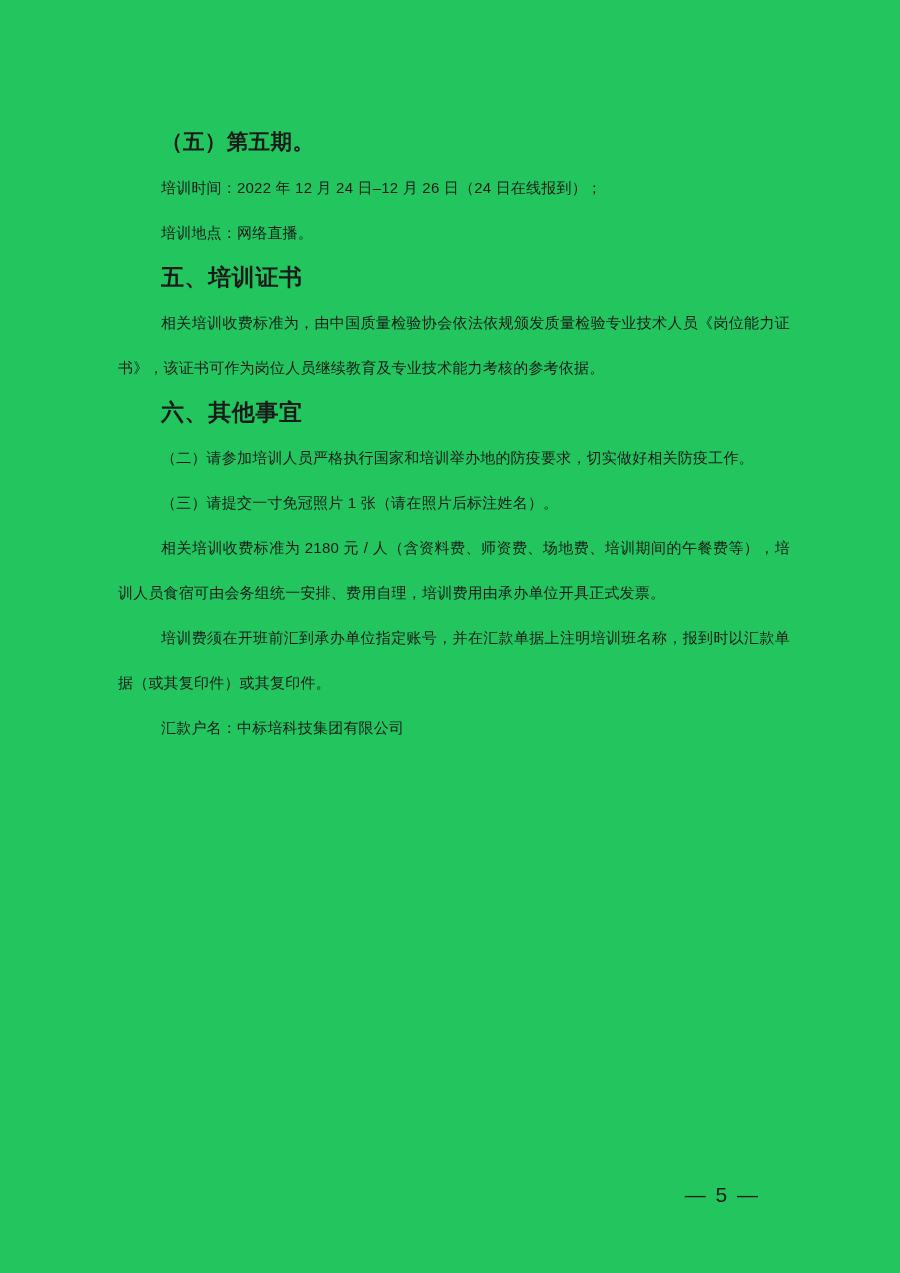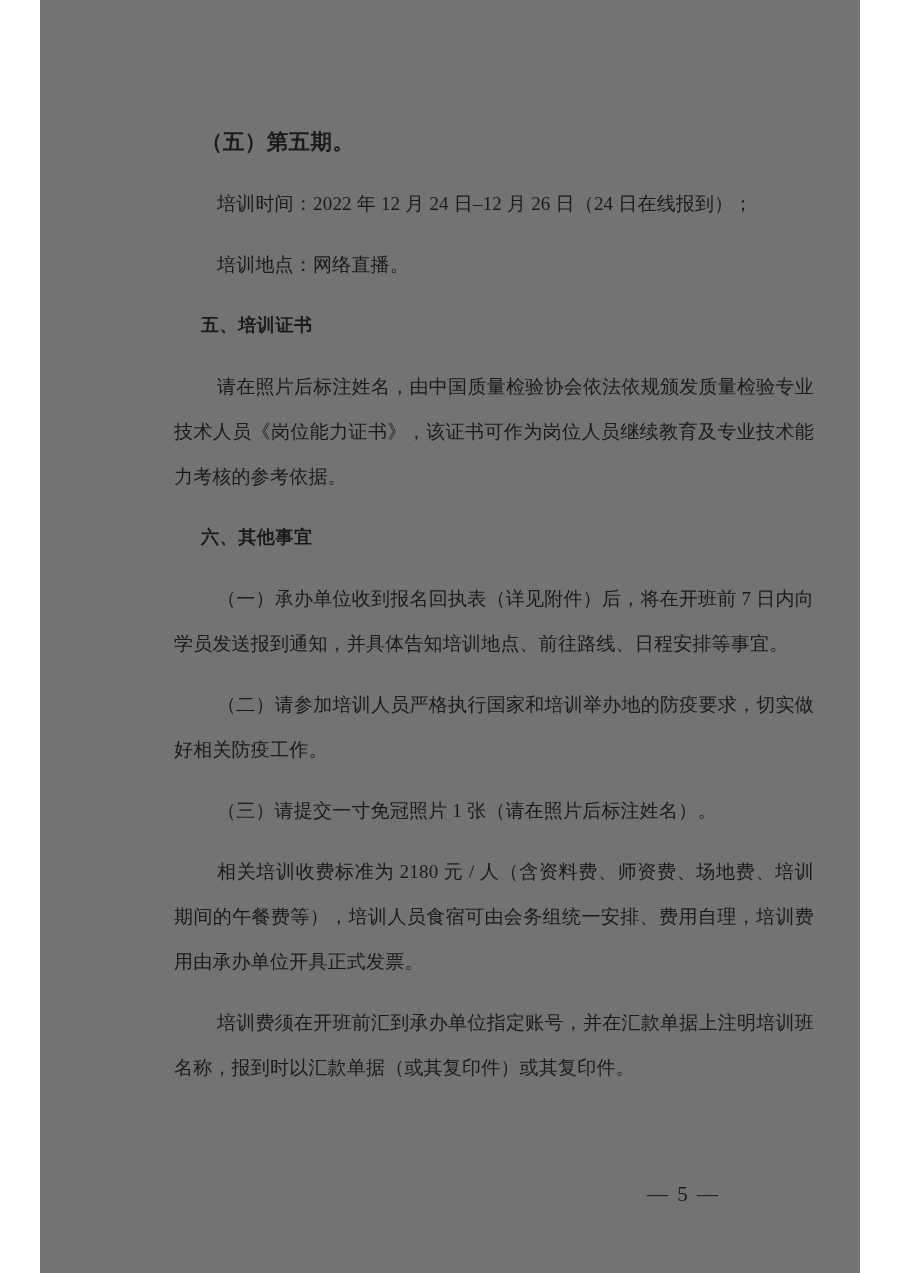--- a/index.html
+++ b/index.html
@@ -2,47 +2,47 @@
 <html lang="zh"><head>
 <meta charset="utf-8">
 <style>
   html, body {
     margin: 0;
     padding: 0;
     background: #ffffff;
   }
   .page {
     position: relative;
-    width: 820px;
+    width: 900px;
     height: 1273px;
-    background: #737373;
+    background: #22c55e;
     margin: 0 auto;
     overflow: hidden;
-    font-family: Liberation Serif, serif;
+    font-family: Liberation Sans, sans-serif;
     color: #1a1a1a;
   }
   .content {
     position: absolute;
     left: 118px;
     top: 120px;
     width: 672px;
   }
   .para {
-    font-size: 19px;
+    font-size: 15px;
     line-height: 45px;
     text-align: justify;
     text-justify: inter-ideograph;
-    margin: 16px;
+    margin: 0;
     letter-spacing: 0.2px;
   }
   .indent {
     text-indent: 43px;
   }
   .heading {
-    font-size: 18px;
+    font-size: 23px;
     line-height: 45px;
     font-weight: bold;
     margin: 0;
     text-indent: 43px;
     letter-spacing: 0.6px;
   }
   .subheading {
     font-size: 21.5px;
     line-height: 45px;
     font-weight: bold;
@@ -70,35 +70,35 @@
   <div class="content">
 
     <div class="subheading">（五）第五期。</div>
 
     <div class="para indent">培训时间：2022 年 12 月 24 日–12 月 26 日（24 日在线报到）；</div>
 
     <div class="para indent">培训地点：网络直播。</div>
 
     <div class="heading">五、培训证书</div>
 
-    <div class="para indent">请在照片后标注姓名，由中国质量检验协会依法依规颁发质量检验专业技术人员《岗位能力证书》，该证书可作为岗位人员继续教育及专业技术能力考核的参考依据。</div>
+    <div class="para indent">相关培训收费标准为，由中国质量检验协会依法依规颁发质量检验专业技术人员《岗位能力证书》，该证书可作为岗位人员继续教育及专业技术能力考核的参考依据。</div>
 
     <div class="heading">六、其他事宜</div>
 
-    <div class="para indent">（一）承办单位收到报名回执表（详见附件）后，将在开班前 7 日内向学员发送报到通知，并具体告知培训地点、前往路线、日程安排等事宜。</div>
 
     <div class="para indent">（二）请参加培训人员严格执行国家和培训举办地的防疫要求，切实做好相关防疫工作。</div>
 
     <div class="para indent">（三）请提交一寸免冠照片 1 张（请在照片后标注姓名）。</div>
 
 
     <div class="para indent">相关培训收费标准为 2180 元 / 人（含资料费、师资费、场地费、培训期间的午餐费等），培训人员食宿可由会务组统一安排、费用自理，培训费用由承办单位开具正式发票。</div>
 
     <div class="para indent">培训费须在开班前汇到承办单位指定账号，并在汇款单据上注明培训班名称，报到时以汇款单据（或其复印件）或其复印件。</div>
 
+    <div class="para indent">汇款户名：中标培科技集团有限公司</div>
 
 
 
   </div>
 
   <div class="footer">— 5 —</div>
 
 </div>
 
 </body></html>

